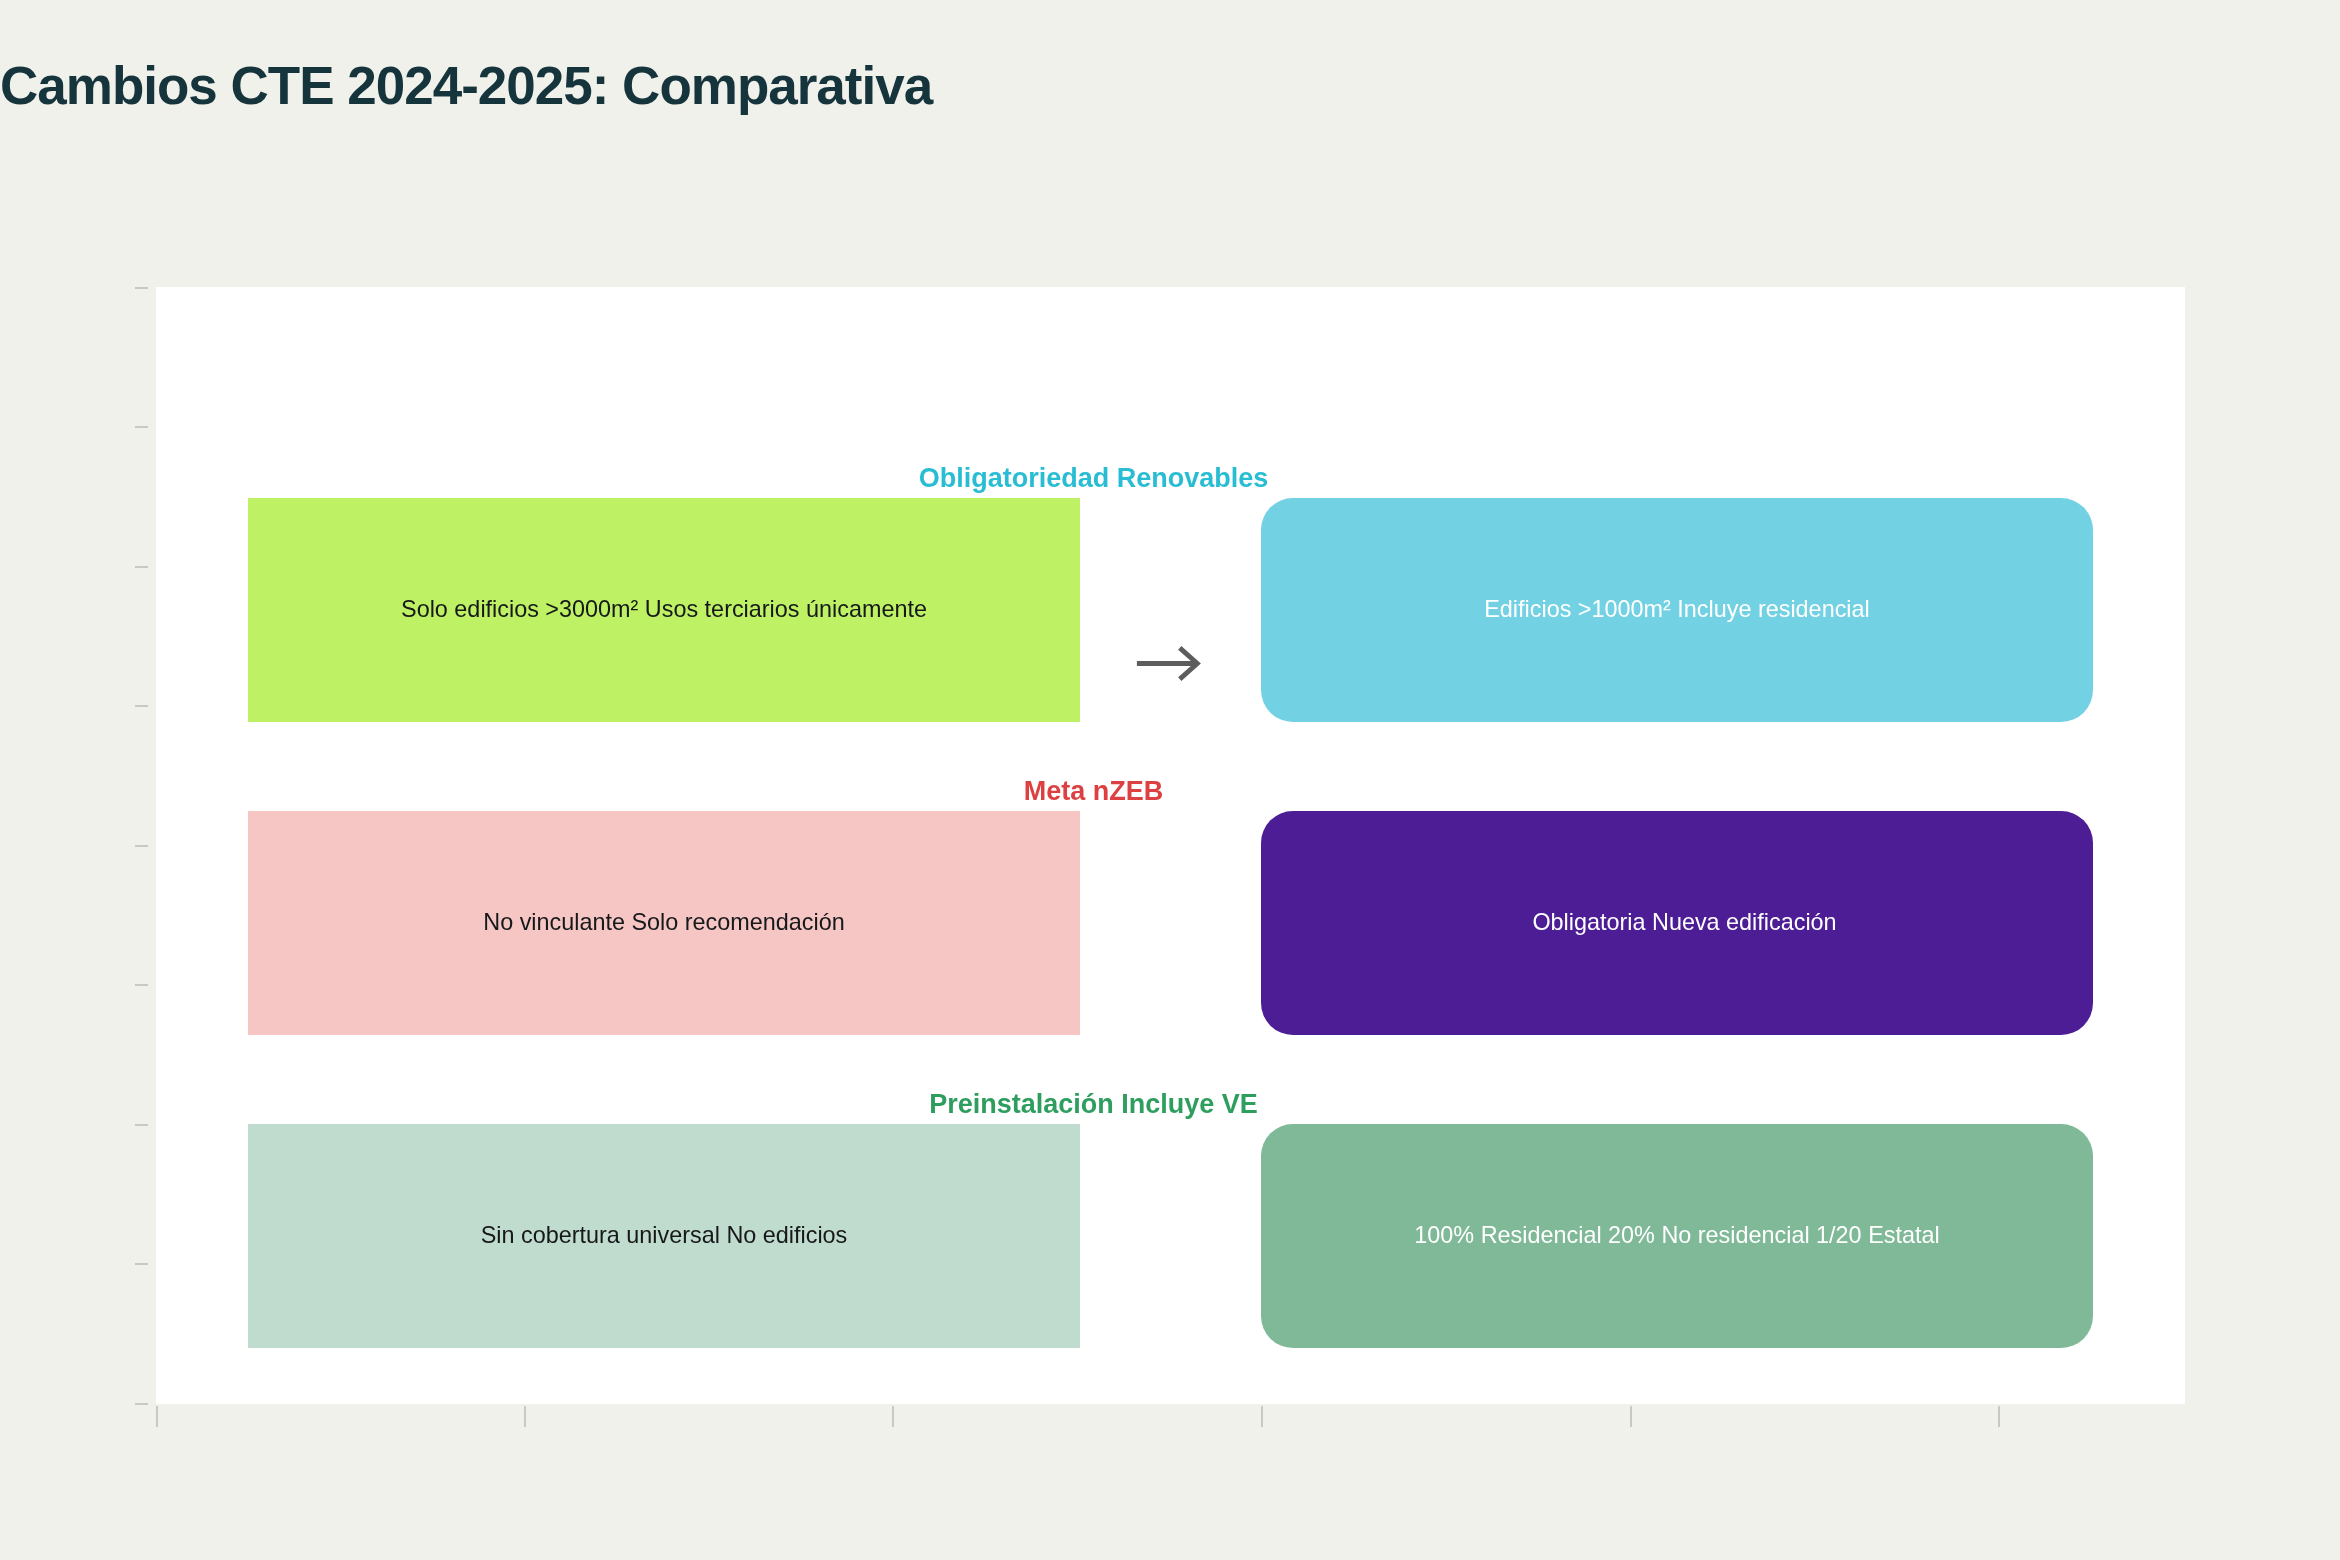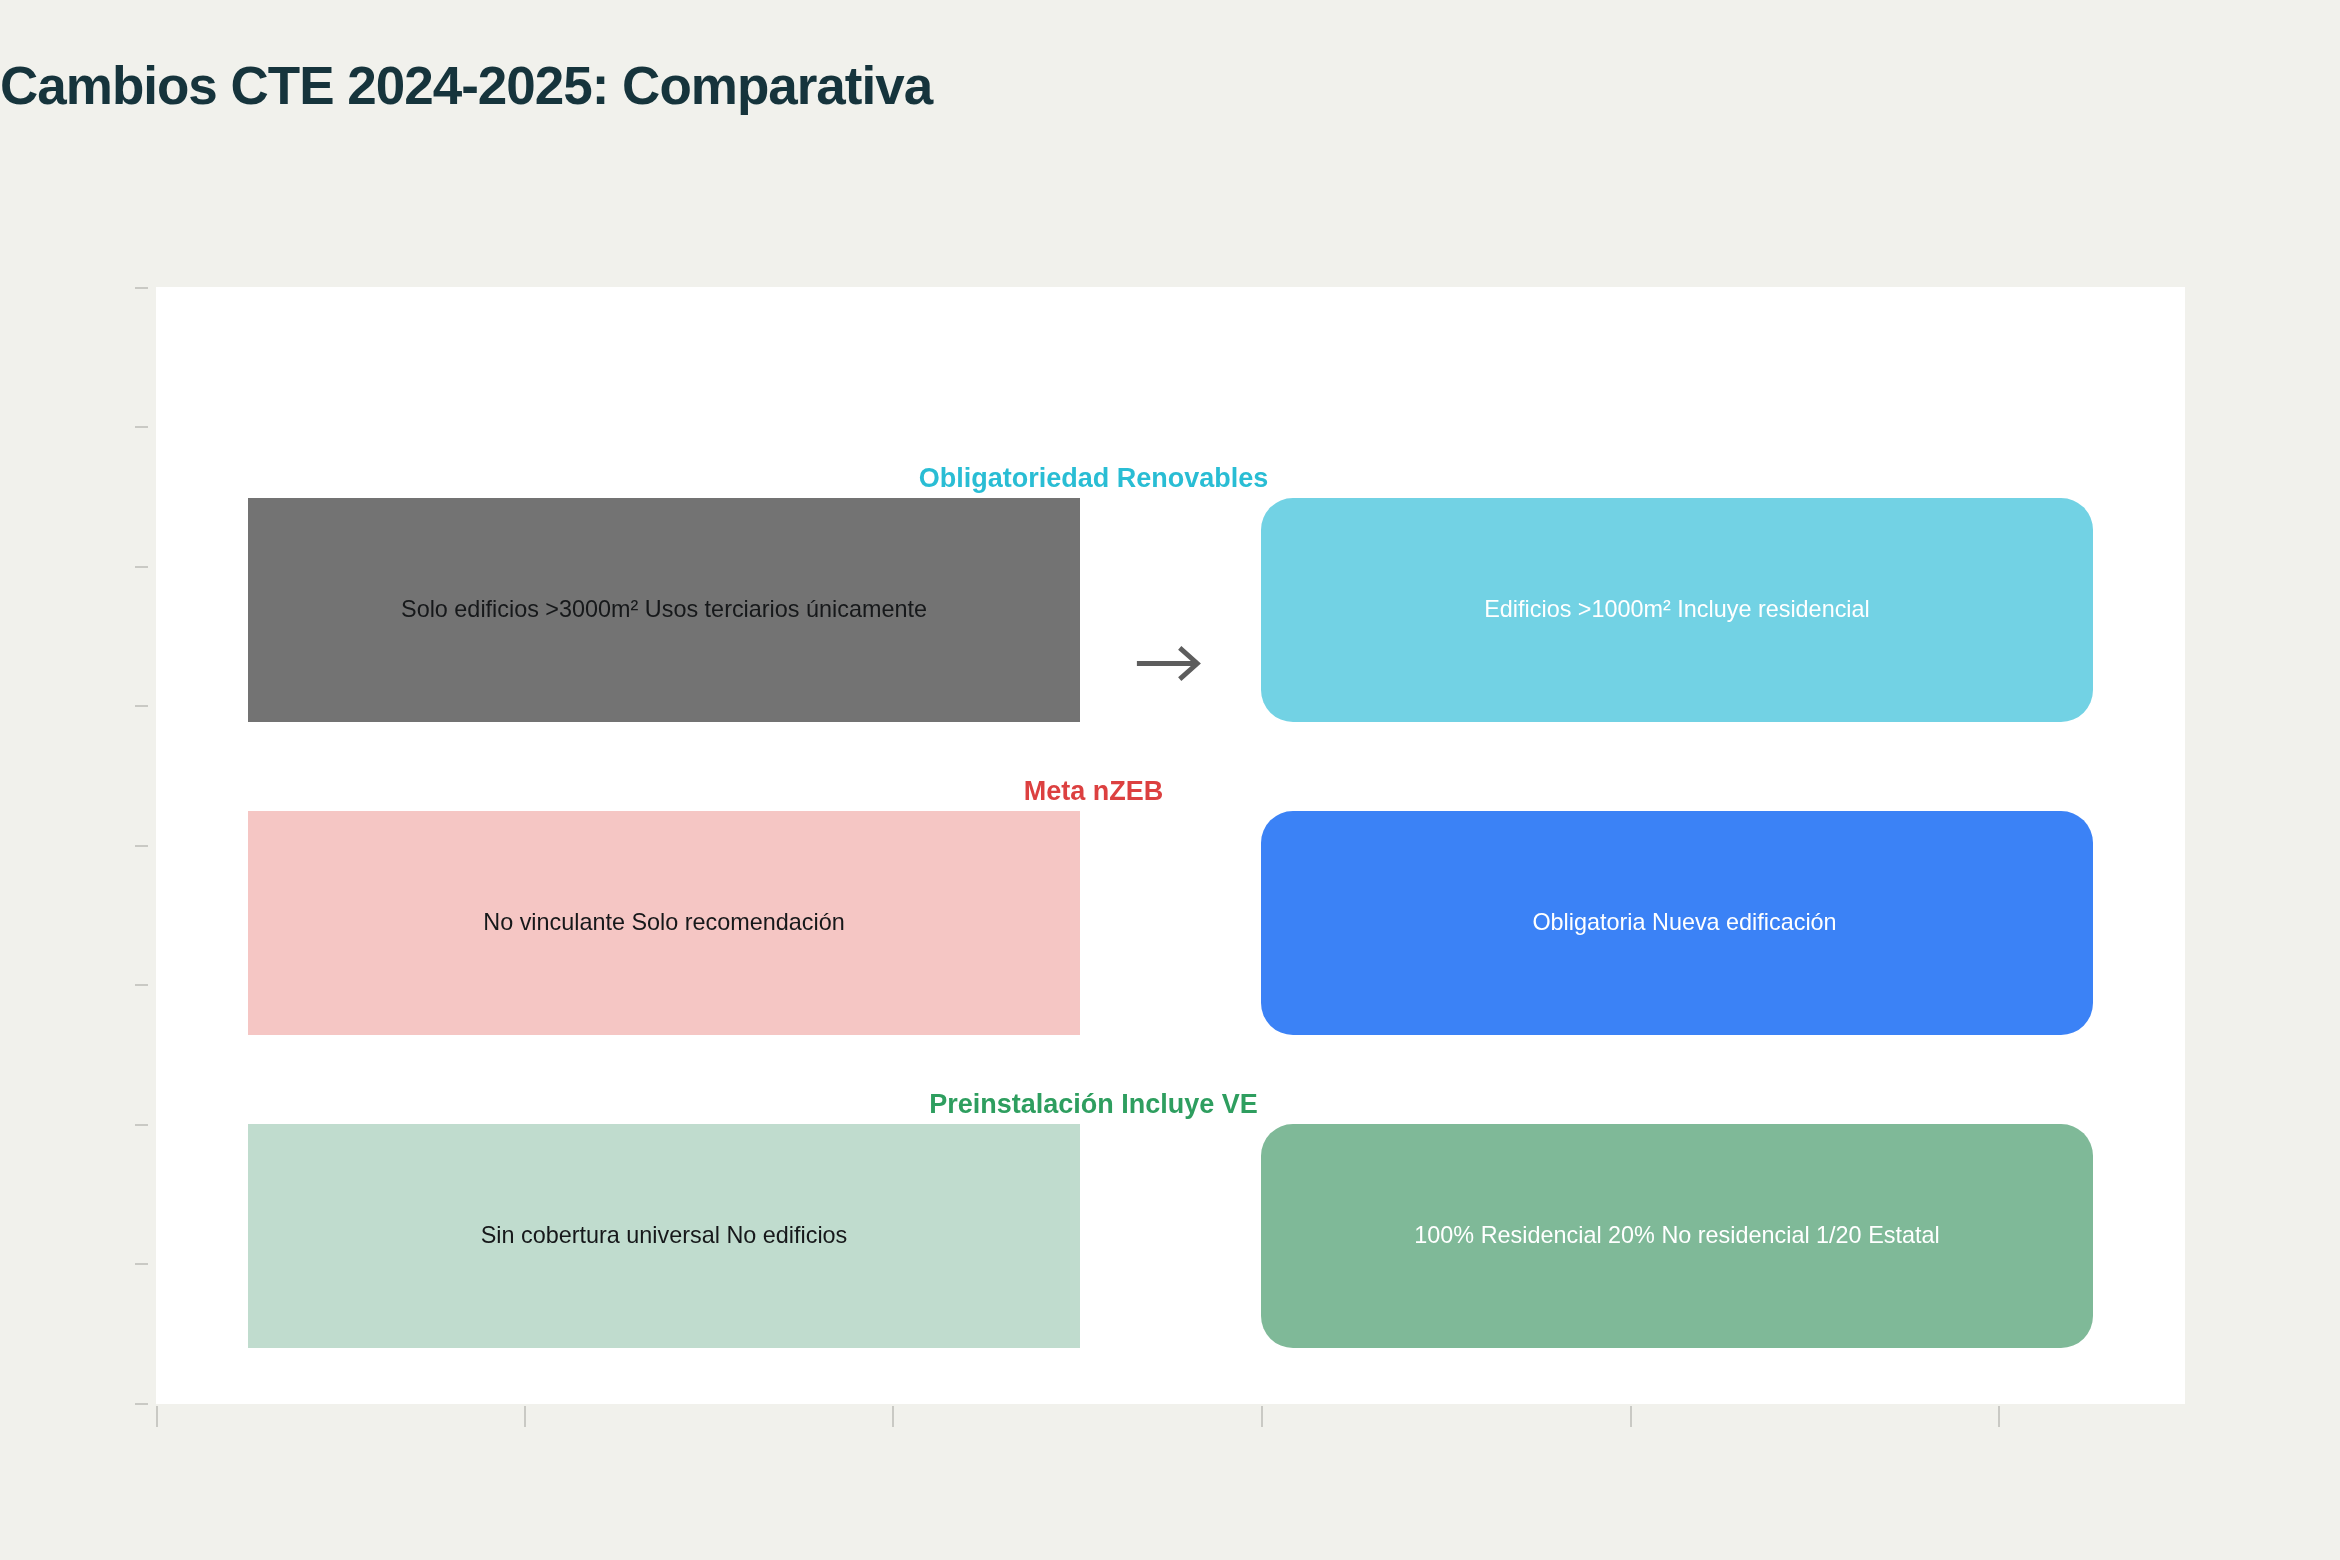--- a/index.html
+++ b/index.html
@@ -135,34 +135,34 @@
   <div class="tick-x" style="left:0px;"></div>
   <div class="tick-x" style="left:368px;"></div>
   <div class="tick-x" style="left:736px;"></div>
   <div class="tick-x" style="left:1105px;"></div>
   <div class="tick-x" style="left:1474px;"></div>
   <div class="tick-x" style="left:1842px;"></div>
 
 
   <div class="row-group" style="top:176px;">
     <div class="row-label" style="color: rgb(41, 189, 212);">Obligatoriedad Renovables</div>
-    <div class="bar bar-before" style="background: #737373;">
+    <div class="bar bar-before" style="background: #bef264;">
       <span class="bar-text text-dark">Solo edificios &gt;3000m² Usos terciarios únicamente</span>
     </div>
     <div class="bar bar-after" style="background: rgb(114, 210, 228);">
       <span class="bar-text text-light">Edificios &gt;1000m² Incluye residencial</span>
     </div>
   </div>
 
   <div class="row-group" style="top:489px;">
     <div class="row-label" style="color: rgb(220, 64, 64);">Meta nZEB</div>
     <div class="bar bar-before" style="background: rgb(245, 198, 196);">
       <span class="bar-text text-dark">No vinculante Solo recomendación</span>
     </div>
-    <div class="bar bar-after" style="background: #3b82f6; padding-left: 40px;">
+    <div class="bar bar-after" style="background: #4c1d95; padding-left: 40px;">
       <span class="bar-text text-light">Obligatoria Nueva edificación</span>
     </div>
   </div>
 
   <div class="row-group" style="top:802px;">
     <div class="row-label" style="color: rgb(46, 158, 95);">Preinstalación Incluye VE</div>
     <div class="bar bar-before" style="background: rgb(192, 220, 206);">
       <span class="bar-text text-dark">Sin cobertura universal No edificios</span>
     </div>
     <div class="bar bar-after" style="background: rgb(127, 185, 152);">

